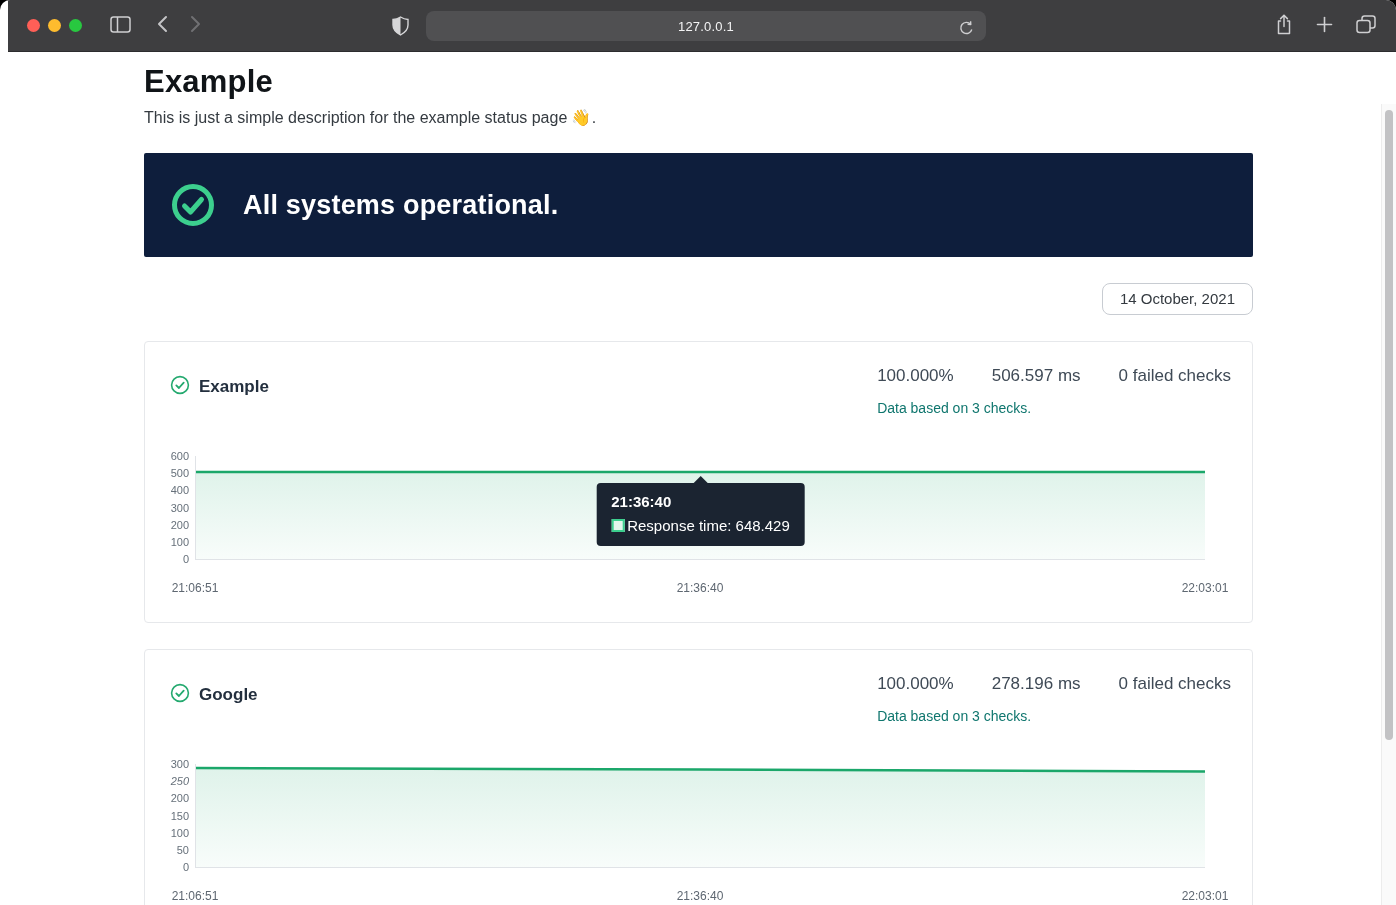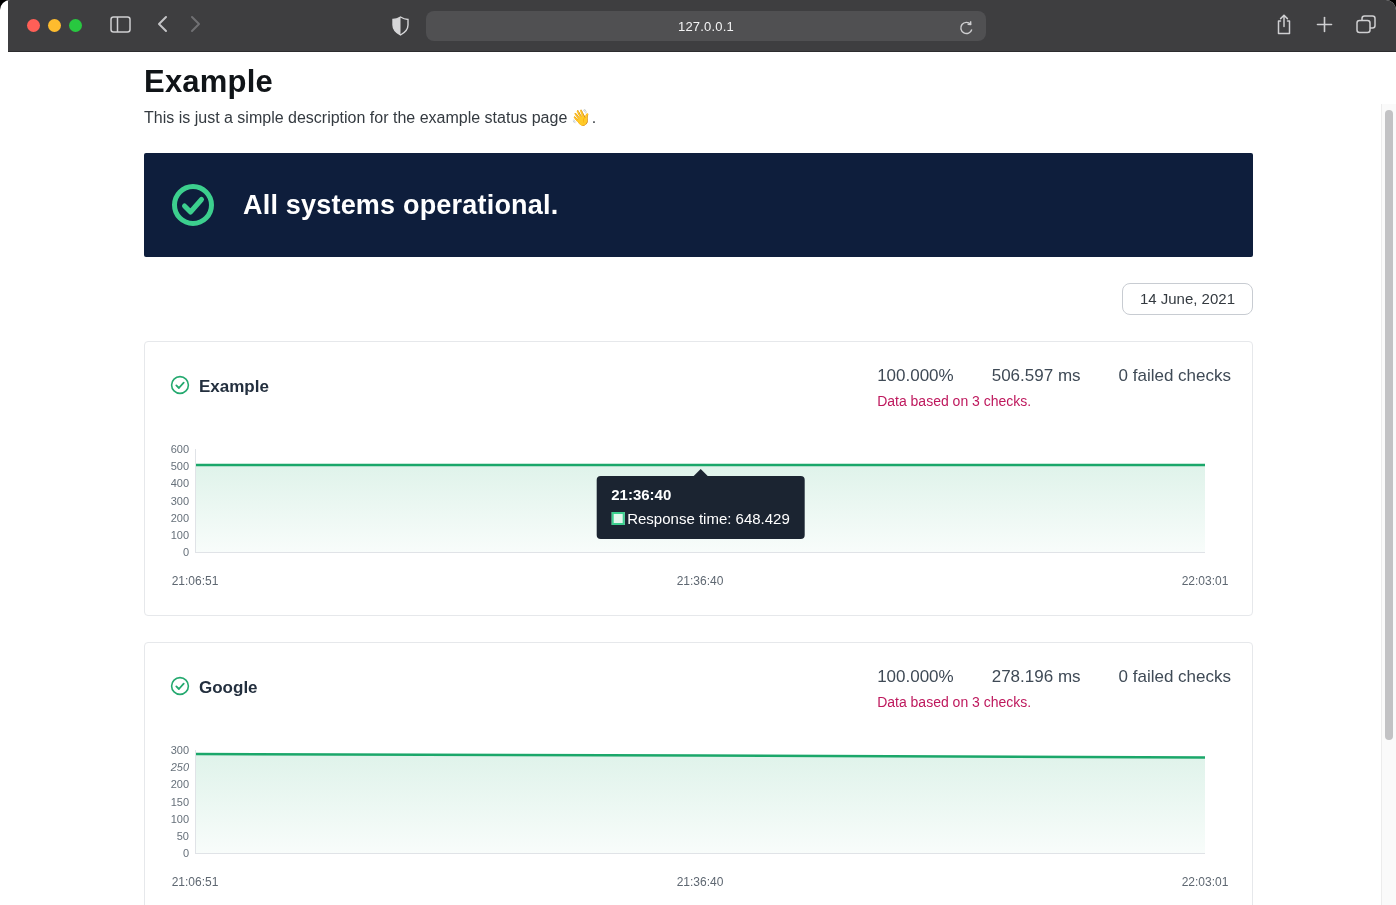--- a/index.html
+++ b/index.html
@@ -40,21 +40,21 @@
   .date-row { width:1109px; margin-top:26px; display:flex; justify-content:flex-end; }
   .date-btn { background:#fff; border:1px solid #c8ccd2; border-radius:8px; padding:6px 17px 7px;
               font-size:15px; color:#343a40; font-family:inherit; cursor:default; }
 
   .card { width:1109px; border:1px solid #e6e8eb; border-radius:4px; margin-top:26px; background:#fff; }
   .card-head { display:flex; justify-content:space-between; align-items:flex-start; padding:24px 21px 0 25px; }
   .mon-title-wrap { display:flex; align-items:center; gap:9px; margin-top:9px; }
   .mon-title { font-size:17px; font-weight:700; color:#232f3e; }
   .stats { display:flex; flex-direction:column; }
   .stats-row { display:flex; gap:38px; font-size:17px; color:#3f4a56; }
-  .stats-basis { margin-top:7px; font-size:14px; color:#be185d; }
+  .stats-basis { margin-top:14px; font-size:14px; color:#0f766e; }
 
   .chart { padding:40px 47px 26px 0; }
   .chart-inner { display:flex; }
   .yticks { width:50px; position:relative; height:104px; flex:0 0 auto; }
   .ytick { position:absolute; right:6px; font-size:11px; color:#66707a; }
   .plot-wrap { flex:1; }
   .plot { position:relative; height:104px; border-left:1px solid #e0e3e7; border-bottom:1px solid #e0e3e7; }
   .plot svg { position:absolute; left:0; top:0; display:block; overflow:visible; }
   .xlabels { position:relative; height:15px; margin-top:21px; }
   .xlabel { position:absolute; transform:translateX(-50%); font-size:12px; color:#5e6771; white-space:nowrap; }
@@ -170,21 +170,21 @@
         <span class="banner-icon">
           <svg width="46" height="46" viewBox="0 0 46 46" fill="none" stroke="#3ccf8e" stroke-width="5" stroke-linecap="round" stroke-linejoin="round">
             <circle cx="23" cy="23" r="18.5"></circle>
             <path d="M14.5 24 L20.5 30 L31.5 17.5"></path>
           </svg>
         </span>
         <span class="banner-text">All systems operational.</span>
       </div>
 
       <div class="date-row">
-        <button class="date-btn">14 June, 2021</button>
+        <button class="date-btn">14 October, 2021</button>
       </div>
 
       <div class="card">
         <div class="card-head">
           <div class="mon-title-wrap">
             <span>
               <svg width="20" height="20" viewBox="0 0 20 20" fill="none" stroke="#24a96f" stroke-linecap="round" stroke-linejoin="round">
                 <circle cx="10" cy="10" r="8.4" stroke-width="1.6"></circle>
                 <path d="M6.3 10.4 L8.9 13 L13.7 7.6" stroke-width="1.8"></path>
               </svg>

